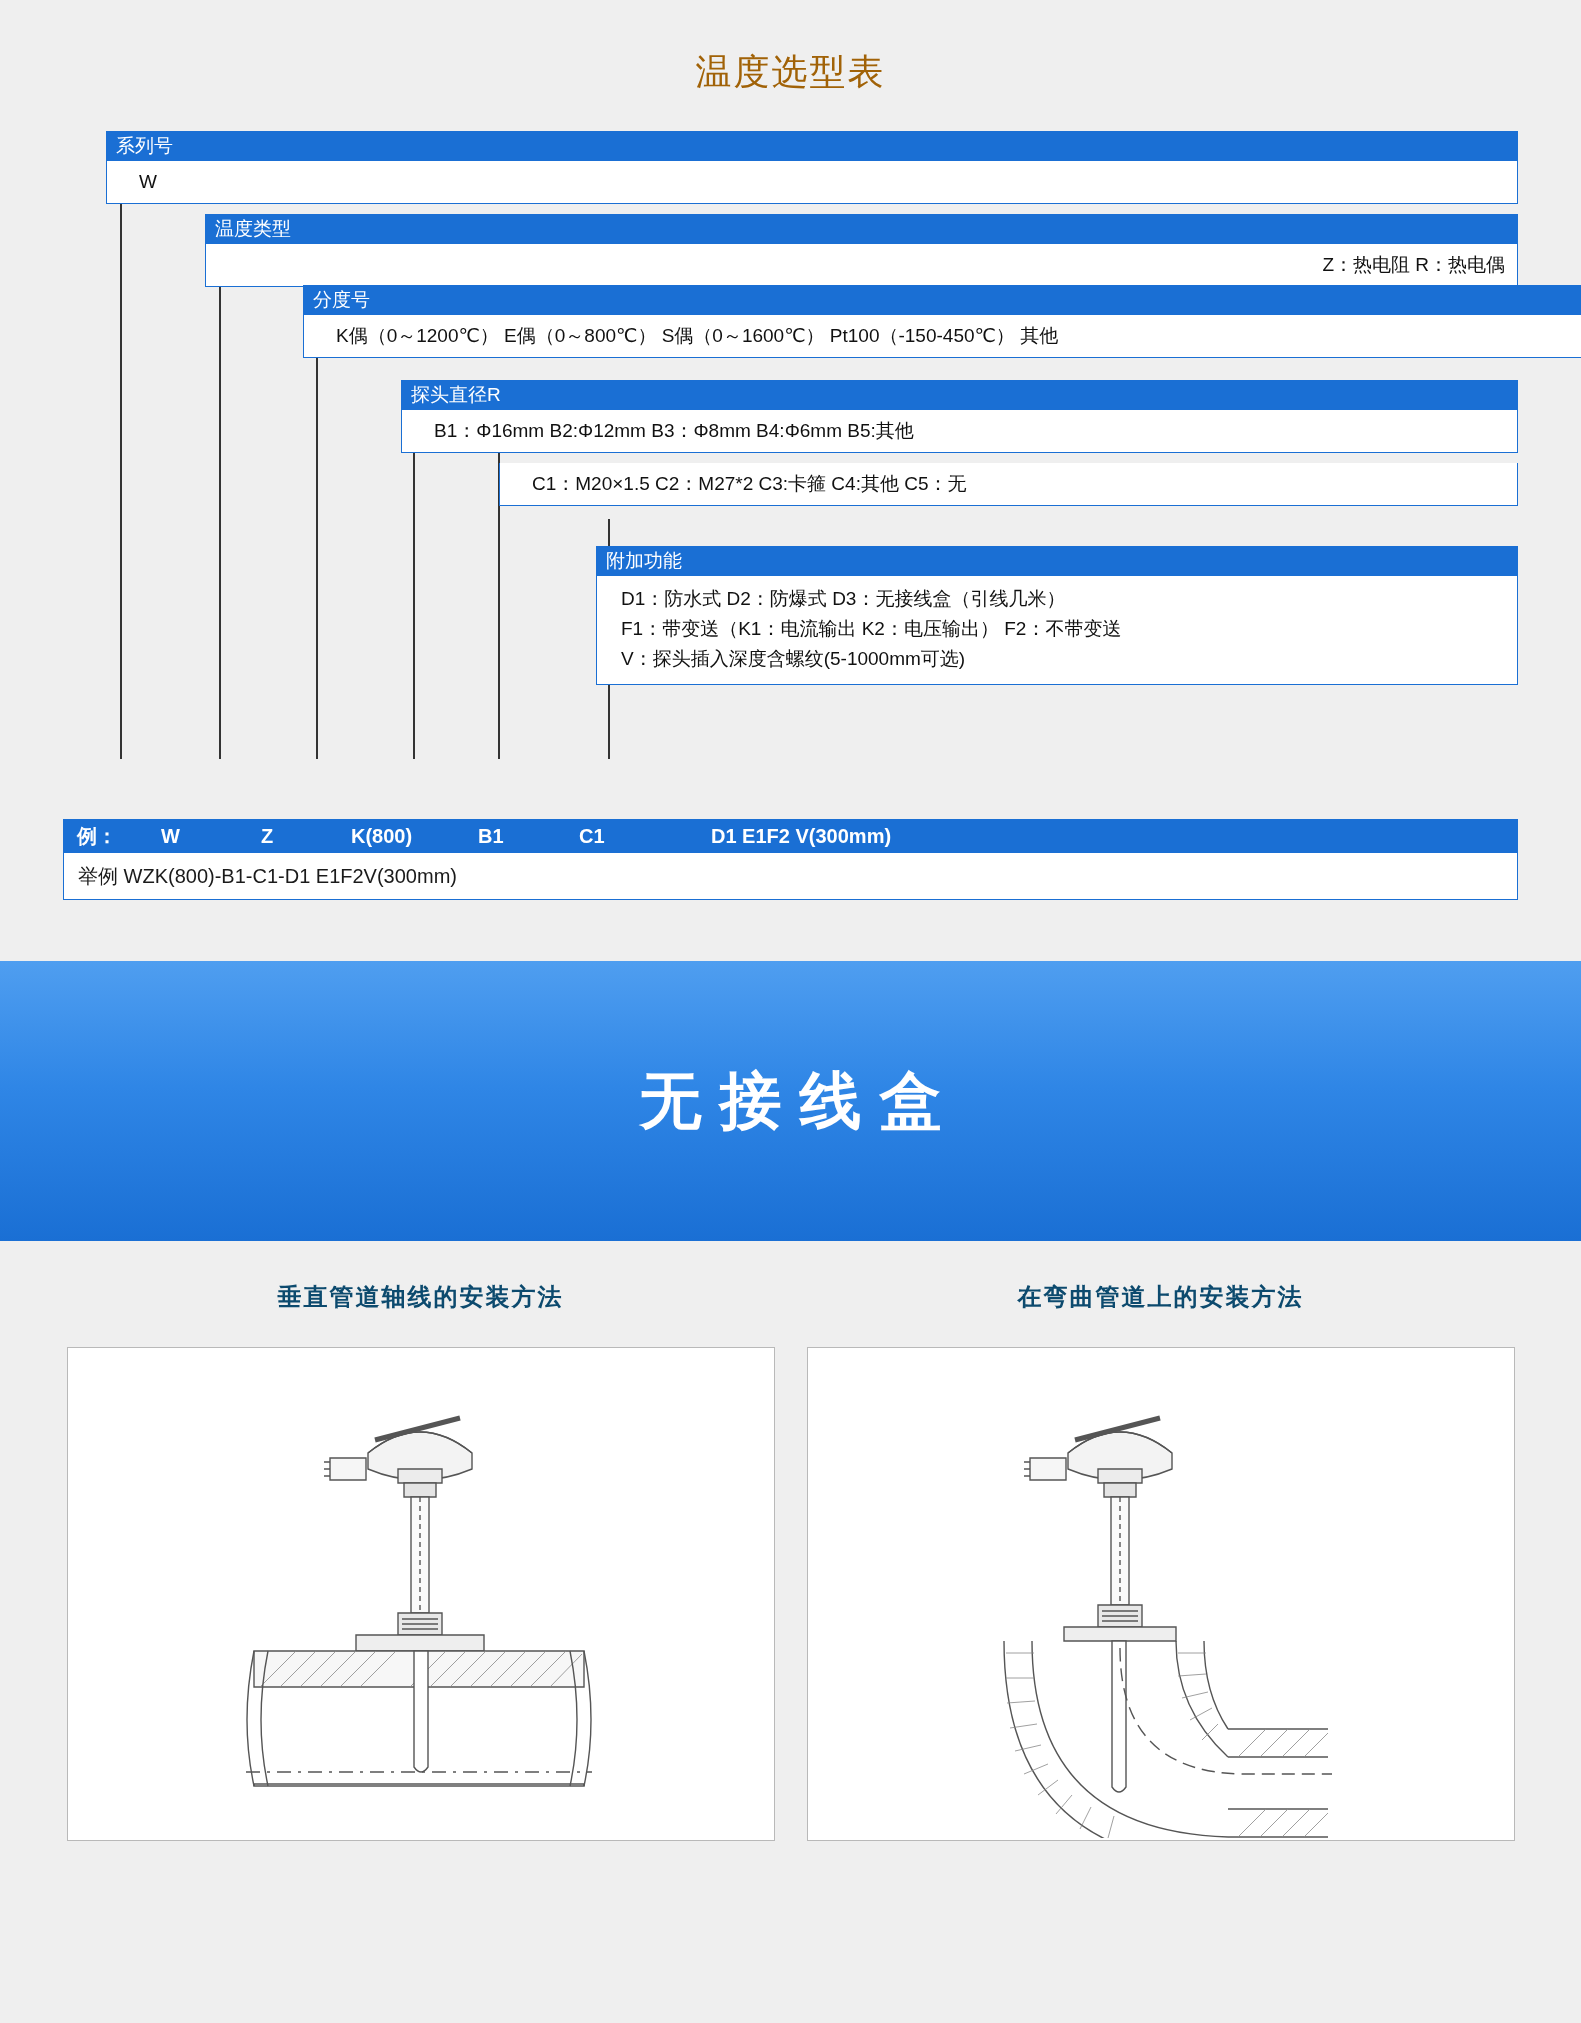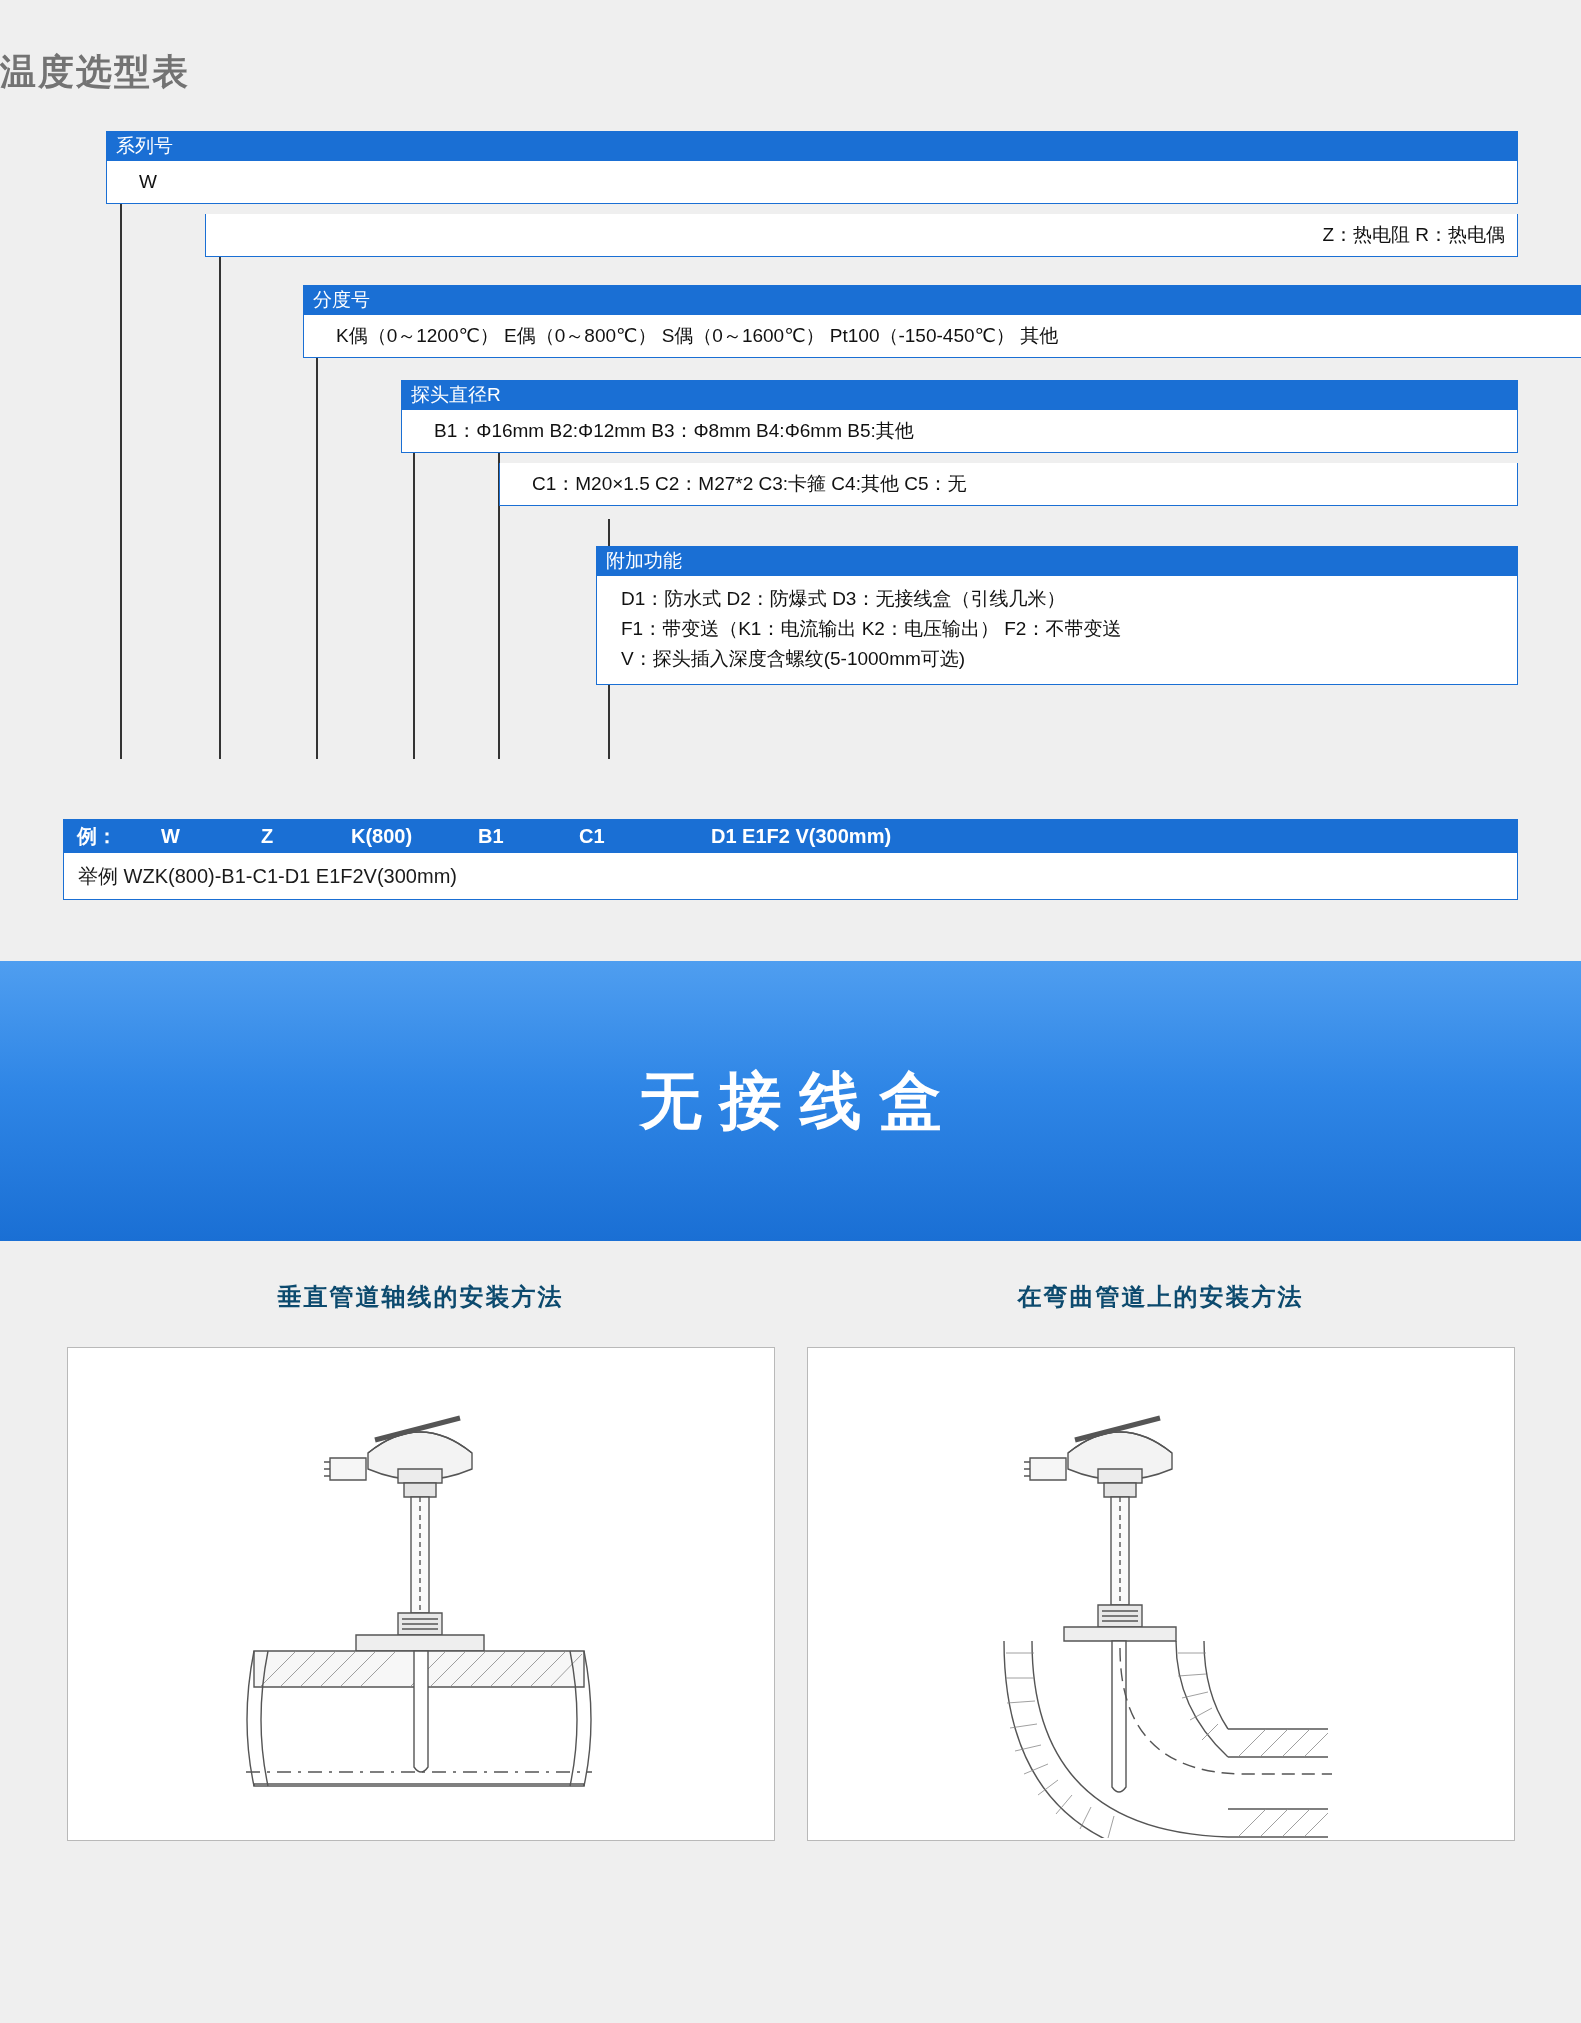--- a/index.html
+++ b/index.html
@@ -7,24 +7,24 @@
     width:1581px;
     background:#efefef;
     font-family:"Liberation Sans","DejaVu Sans",sans-serif;
     color:#1a1a1a;
   }
   .page{width:1581px;margin:0 auto;position:relative;}
 
   
   .sec1{background:#efefef;padding:30px 0 40px 0;}
   .sec1-title{
-    text-align:left;
+    text-align:center;
     font-size:36px;
-    font-weight:bold;
-    color:#737373;
+    font-weight:normal;
+    color:#a16207;
     letter-spacing:2px;
     padding:18px 0 34px 0;
   }
   .chart{
     position:relative;
     width:1455px;
     margin:0 auto;
     height:790px;
   }
   
@@ -121,20 +121,21 @@
       <div class="vline" style="left:545px;top:388px;height:240px;"></div>
 
       <div class="blk" style="left:43px;top:0;width:1412px;">
         <div class="hd">系列号</div>
         <div class="bd">
           <div class="ln" style="padding-left:20px;">W</div>
         </div>
       </div>
 
       <div class="blk" style="left:142px;top:83px;width:1313px;">
+        <div class="hd">温度类型</div>
         <div class="bd">
           <div class="ln" style="padding-left:20px;text-align:right;">Z：热电阻 R：热电偶</div>
         </div>
       </div>
 
       <div class="blk" style="left:240px;top:154px;width:1339px;">
         <div class="hd">分度号</div>
         <div class="bd">
           <div class="ln" style="padding-left:20px;">K偶（0～1200℃） E偶（0～800℃） S偶（0～1600℃） Pt100（-150-450℃） 其他</div>
         </div>

